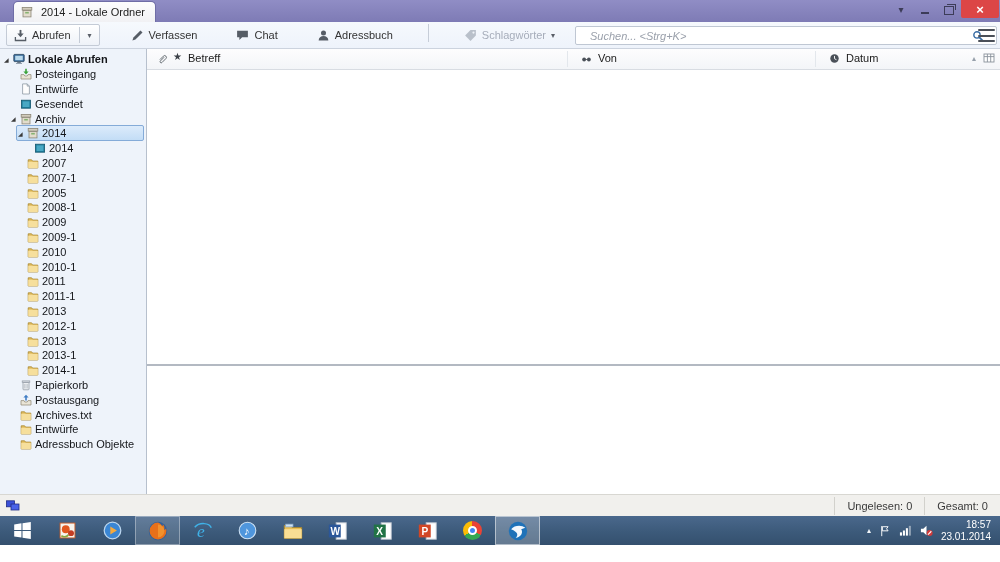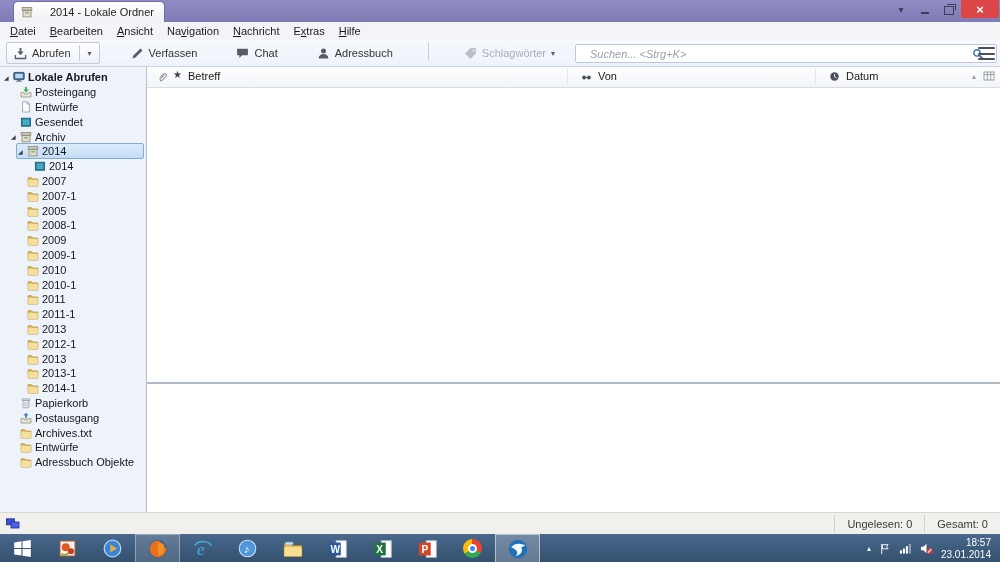--- a/index.html
+++ b/index.html
@@ -3,21 +3,21 @@
 <meta charset="utf-8">
 <style>
   html,body{margin:0;padding:0;}
   body{width:1000px;height:562px;overflow:hidden;font-family:"Liberation Sans",sans-serif;background:#fff;}
   #screen{position:relative;width:1000px;height:562px;background:#fff;}
 
   
   .titlebar{height:22px;background:linear-gradient(var(--titlebar,#8f8cc4),var(--titlebar-dark,#7c79b4));position:relative;}
   .wtab{position:absolute;left:13px;bottom:0;height:20px;background:linear-gradient(#fdfdfe,#f1f1f4);
         border:1px solid #6f6da6;border-bottom:none;border-radius:5px 5px 0 0;display:flex;align-items:center;
-        gap:14px;padding:0 10px 0 7px;font-size:11px;color:#222;}
+        gap:5px;padding:0 10px 0 7px;font-size:11px;color:#222;}
   .win-controls{position:absolute;right:1px;top:0;display:flex;align-items:flex-start;}
   .ctrl{width:24px;height:18px;display:flex;align-items:center;justify-content:center;color:#3c3c58;font-size:10px;}
   .min-glyph{width:8px;height:2px;background:#3c3c58;margin-top:8px;}
   .restore-glyph{width:8px;height:7px;border:1px solid #3c3c58;position:relative;margin-top:3px;background:transparent;}
   .restore-glyph::before{content:"";position:absolute;right:-3px;top:-3px;width:8px;height:5px;
         border-top:1px solid #3c3c58;border-right:1px solid #3c3c58;}
   .close-btn{width:38px;height:18px;background:var(--close-red,#dc4646);color:#fff;display:flex;align-items:center;
         justify-content:center;font-size:13px;font-weight:bold;border-radius:0 0 2px 2px;}
 
   
@@ -102,29 +102,20 @@
       <span class="ctrl">
           <span class="min-glyph"></span>
         </span>
       <span class="ctrl">
           <span class="restore-glyph"></span>
         </span>
       <span class="close-btn">×</span>
     </div>
   </div>
 
-  <div class="menubar" id="menubar">
-      <span class="menu-item"><u>D</u>atei</span>
-      <span class="menu-item"><u>B</u>earbeiten</span>
-      <span class="menu-item"><u>A</u>nsicht</span>
-      <span class="menu-item">Na<u>v</u>igation</span>
-      <span class="menu-item"><u>N</u>achricht</span>
-      <span class="menu-item">E<u>x</u>tras</span>
-      <span class="menu-item"><u>H</u>ilfe</span>
-    </div>
 
   <div class="toolbar">
     <div style="display:flex;align-items:flex-start;gap:19px;" id="toolbar-buttons">
         <div class="tb-btn outlined">
           <span style="display: flex;">
             <svg viewBox="0 0 14 14" width="13" height="13">
               <path d="M7 1 V5.6" stroke="#565d66" stroke-width="2"></path>
               <path d="M3.6 4.8 L7 8.8 L10.4 4.8 Z" fill="#565d66"></path>
               <path d="M1.5 8.5 V12.4 H12.5 V8.5" fill="none" stroke="#565d66" stroke-width="1.4"></path>
             </svg>

